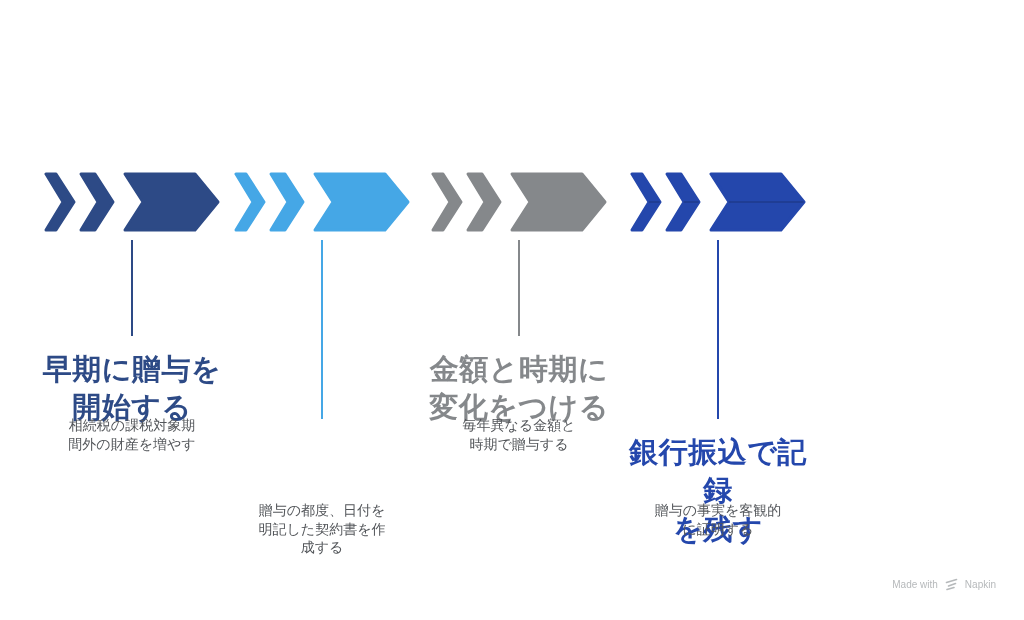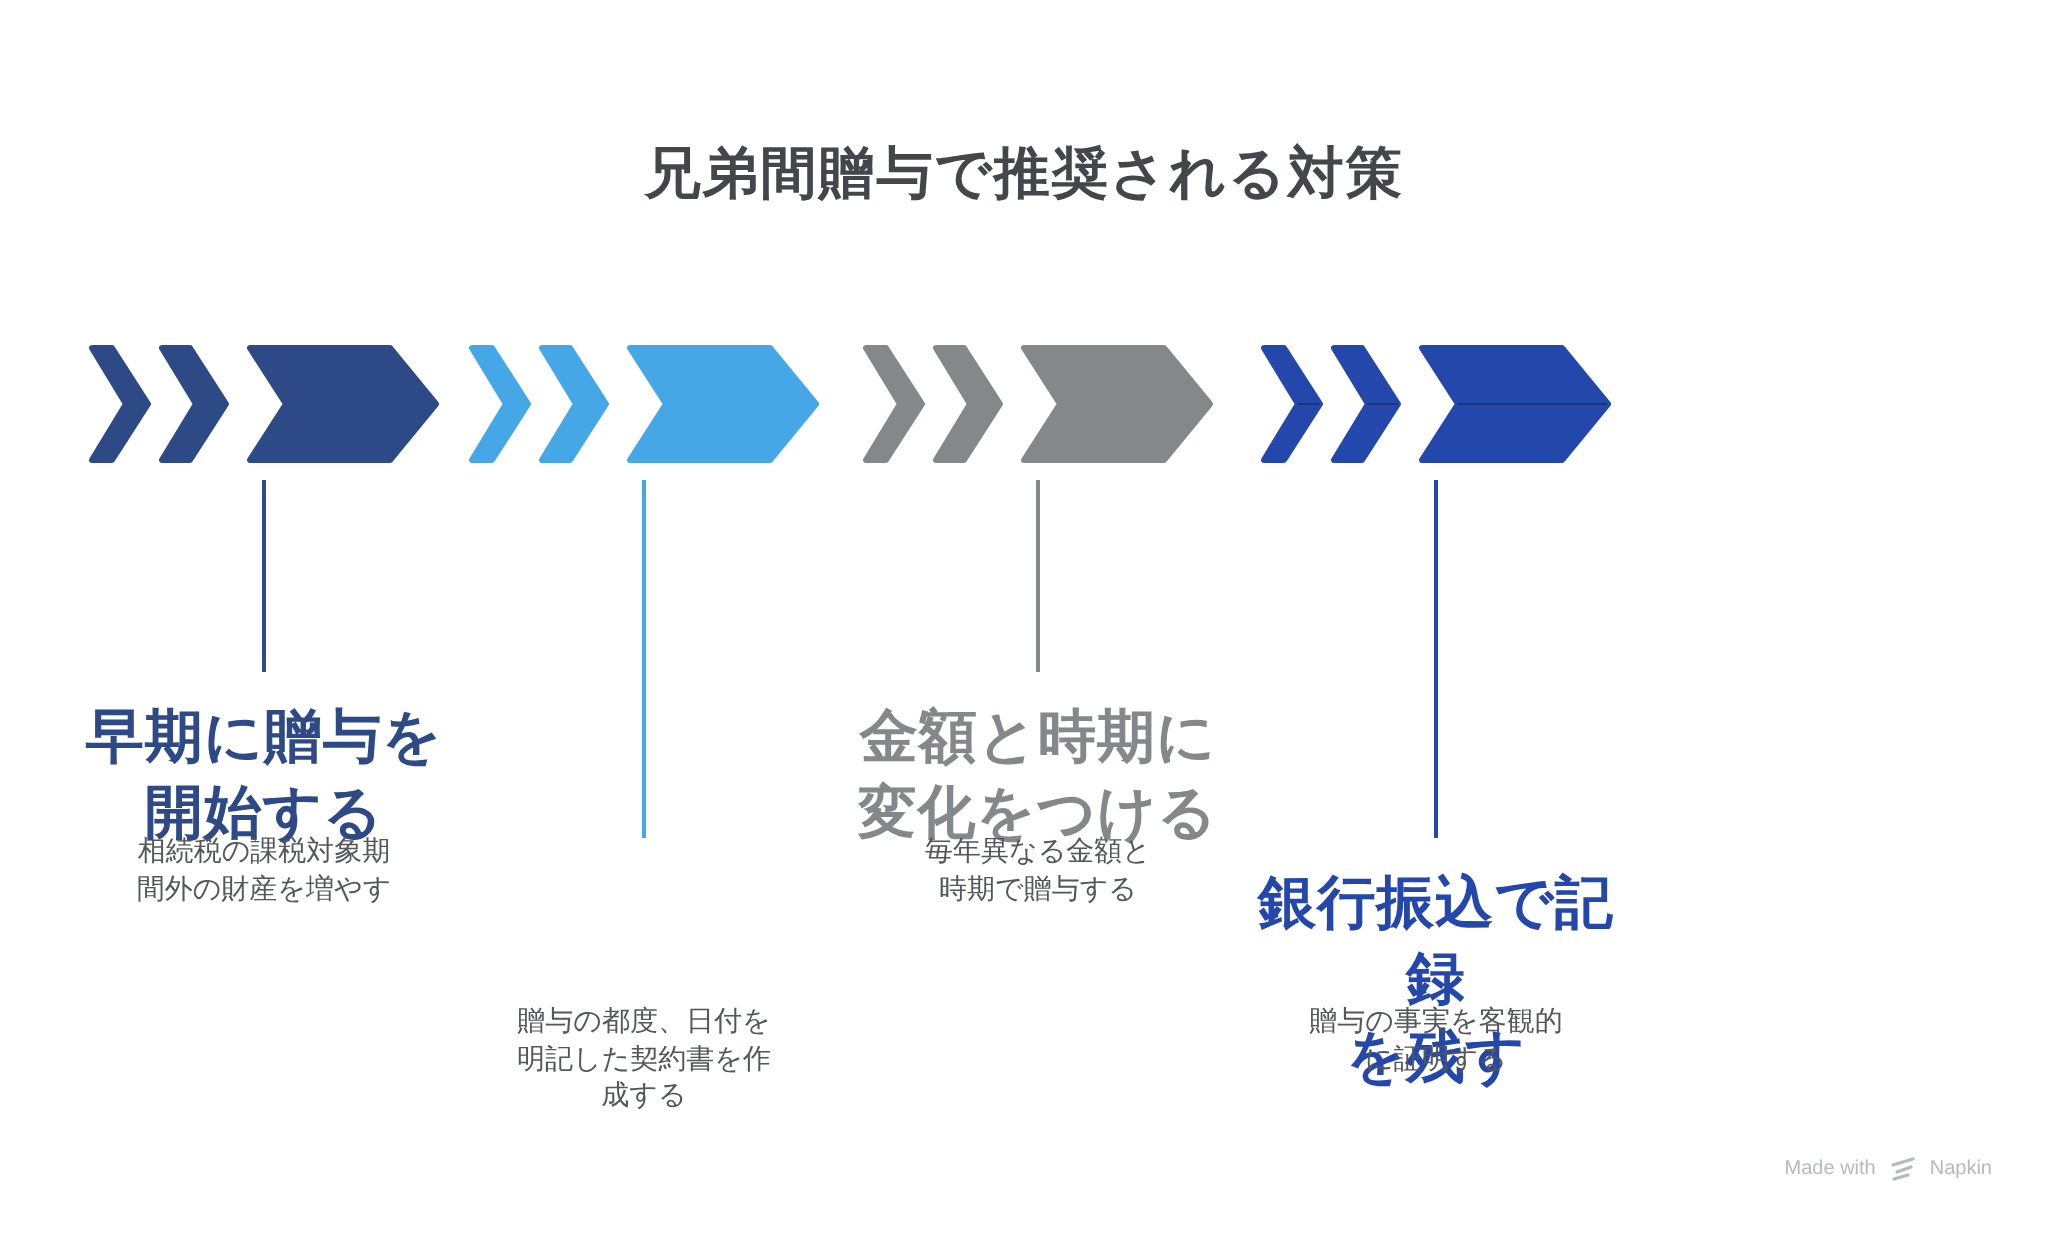--- a/index.html
+++ b/index.html
@@ -31,21 +31,20 @@
 
   .watermark{position:absolute;top:577px;right:28px;display:flex;align-items:center;gap:6px;
              font-size:10px;color:var(--wm,#b6b9bb);}
   .watermark svg{display:block;}
 </style>
 </head>
 <body>
 
 <div class="canvas">
 
-  <div class="title">兄弟間贈与で推奨される対策</div>
 
   <div class="col col-0" style="color: rgb(45, 74, 134);">
     <svg class="chevrons" width="176" height="60" viewBox="0 0 176 60" fill="currentColor" stroke="currentColor" stroke-width="3" stroke-linejoin="round">
       <polygon points="2,2 12,2 30,30 12,58 2,58 19,30"></polygon>
       <polygon points="37,2 51,2 69,30 51,58 37,58 54,30"></polygon>
       <polygon points="81,2 151,2 174,30 151,58 81,58 99,30"></polygon>
     </svg>
     <div class="connector short"></div>
     <div class="heading short">早期に贈与を
 開始する</div>

